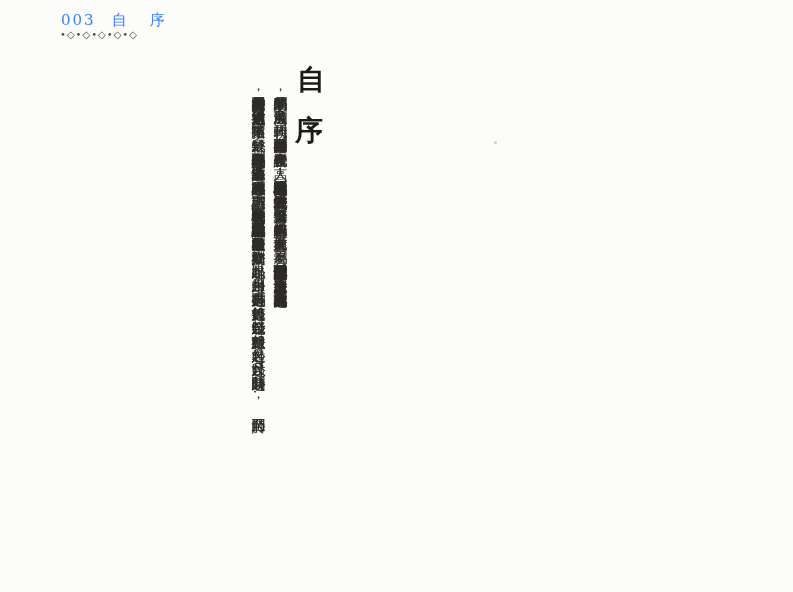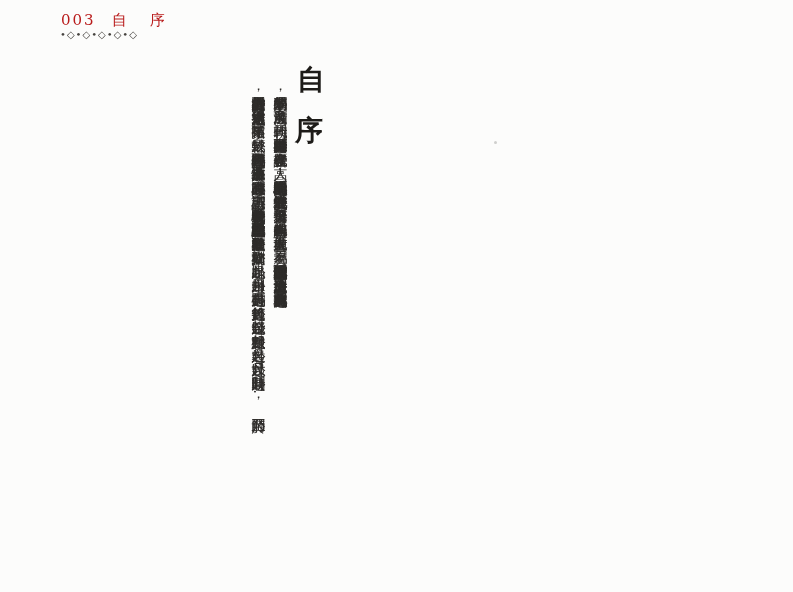--- a/index.html
+++ b/index.html
@@ -13,21 +13,21 @@
     height: 592px;
     background: #fcfcfb;
     overflow: hidden;
     font-family: "DejaVu Serif", "Liberation Serif", serif;
   }
   
   .running-header {
     position: absolute;
     left: 61px;
     top: 11px;
-    color: #b91c1c;
+    color: #3b82f6;
   }
   .running-header .folio {
     font-size: 15px;
     letter-spacing: 2px;
     margin-right: 16px;
     vertical-align: top;
   }
   .running-header .section {
     font-size: 15px;
     letter-spacing: 4px;

